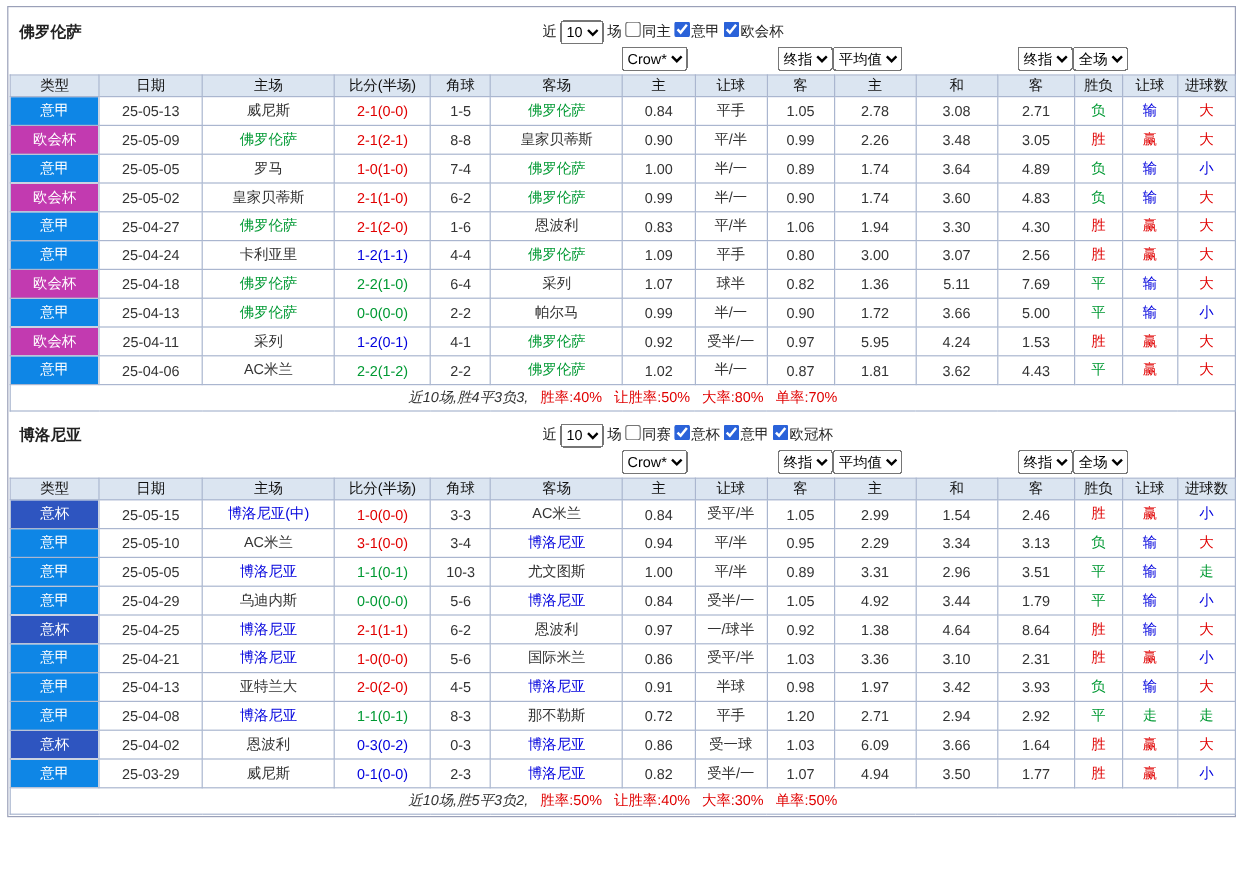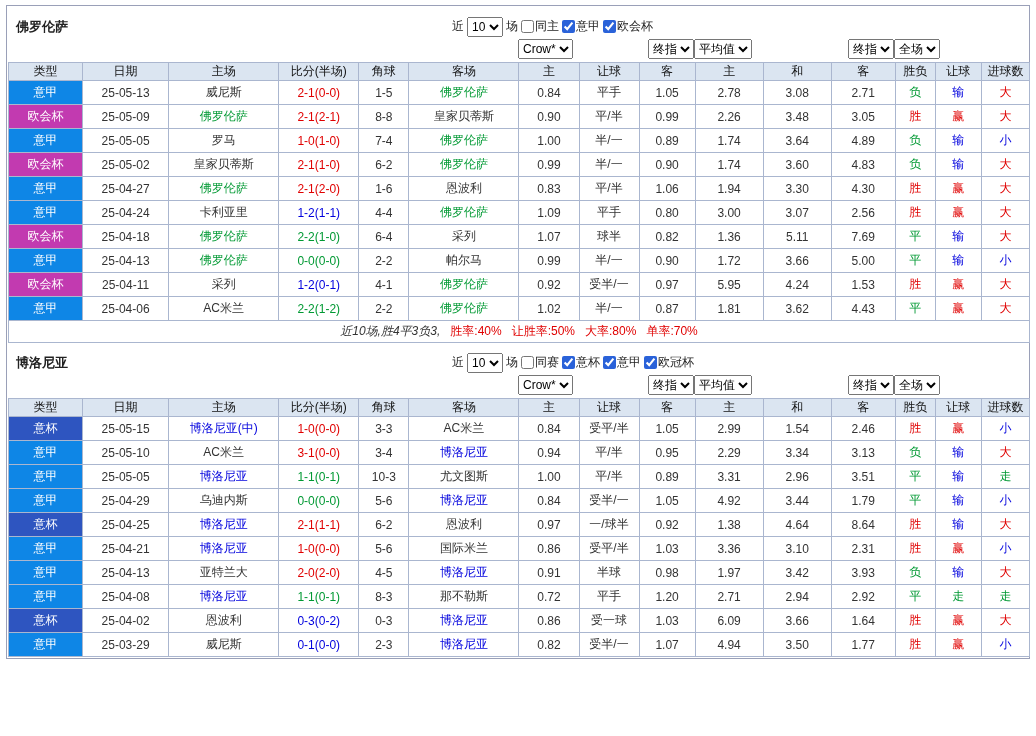--- a/index.html
+++ b/index.html
@@ -12,21 +12,21 @@
   .page{width:1024px;margin:0 auto;border:1px solid #9aa0b8;padding:1px;background:#fff;}
   .topbar{background:var(--navbar);height:26px;display:flex;align-items:center;justify-content:center;gap:10px;}
   .topbar .title{color:#fff;font-size:13px;font-weight:bold;letter-spacing:1px;}
   .topbar label{color:#fff;font-size:12px;display:flex;align-items:center;gap:3px;cursor:pointer;font-weight:normal;}
   .topbar input{margin:0;width:12px;height:12px;}
   .section{margin-top:7px;}
   .sec-head{position:relative;height:25px;display:flex;align-items:center;}
   .sec-head .team{font-weight:bold;font-size:13px;color:#222;padding-left:8px;}
   .filters{position:absolute;left:444px;top:0;height:25px;display:flex;align-items:center;gap:3px;font-size:12px;color:#222;}
   .filters select{font-size:12px;height:20px;}
-  .filters label{display:flex;align-items:center;gap:1px;cursor:pointer;}
+  .filters label{display:flex;align-items:flex-start;gap:1px;cursor:pointer;}
   .filters input{width:13px;height:13px;margin:0;accent-color:#2a62d9;}
   .dd-bar{position:relative;height:23px;}
   .dd-group{position:absolute;top:0;display:flex;justify-content:space-between;gap:8px;}
   .dd-group select{font-size:12px;height:20px;}
   table.grid{border-collapse:collapse;table-layout:fixed;width:1022px;font-size:12px;}
   .grid th{background:var(--headbg);border:1px solid var(--border);height:15px;font-weight:normal;color:#111;padding:0;}
   .grid td{border:1px solid var(--border);height:24px;text-align:center;padding:0 2px;color:#333;white-space:nowrap;overflow:hidden;background:#fff;}
   td.lg{color:#fff;}
   .lg-serie{background:var(--serie) !important;}
   .lg-conf{background:var(--conf) !important;}
@@ -530,17 +530,20 @@
               <td>0.82</td>
               <td>受半/一</td>
               <td>1.07</td>
               <td>4.94</td>
               <td>3.50</td>
               <td>1.77</td>
               <td class="c-r">胜</td>
               <td class="c-r">赢</td>
               <td class="c-b">小</td>
             </tr>
+            <tr class="sum">
+              <td colspan="15"><span class="lead">近10场,胜5平3负2,</span><span class="stat">胜率:50%</span><span class="stat">让胜率:40%</span><span class="stat">大率:30%</span><span class="stat">单率:50%</span></td>
+            </tr>
           </tbody>
         </table>
       </div>
     </div>
 </div>
 
 </body></html>

